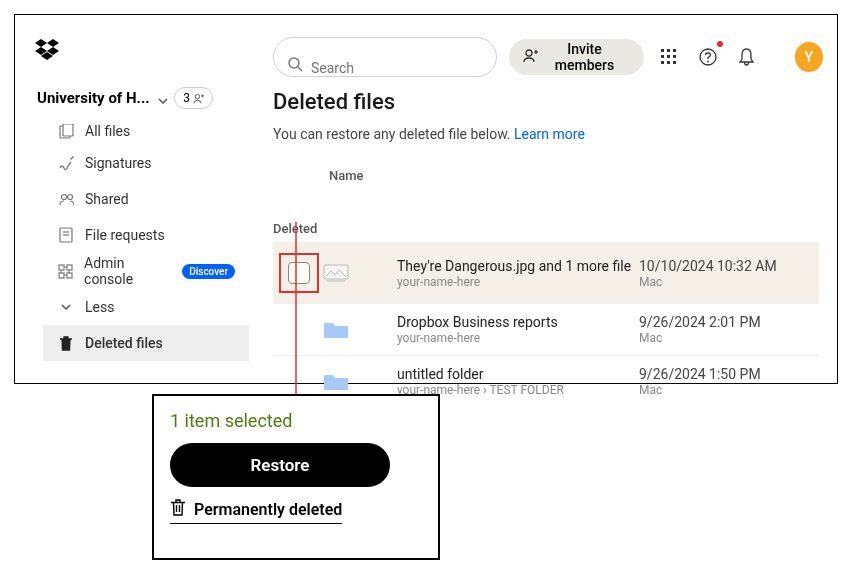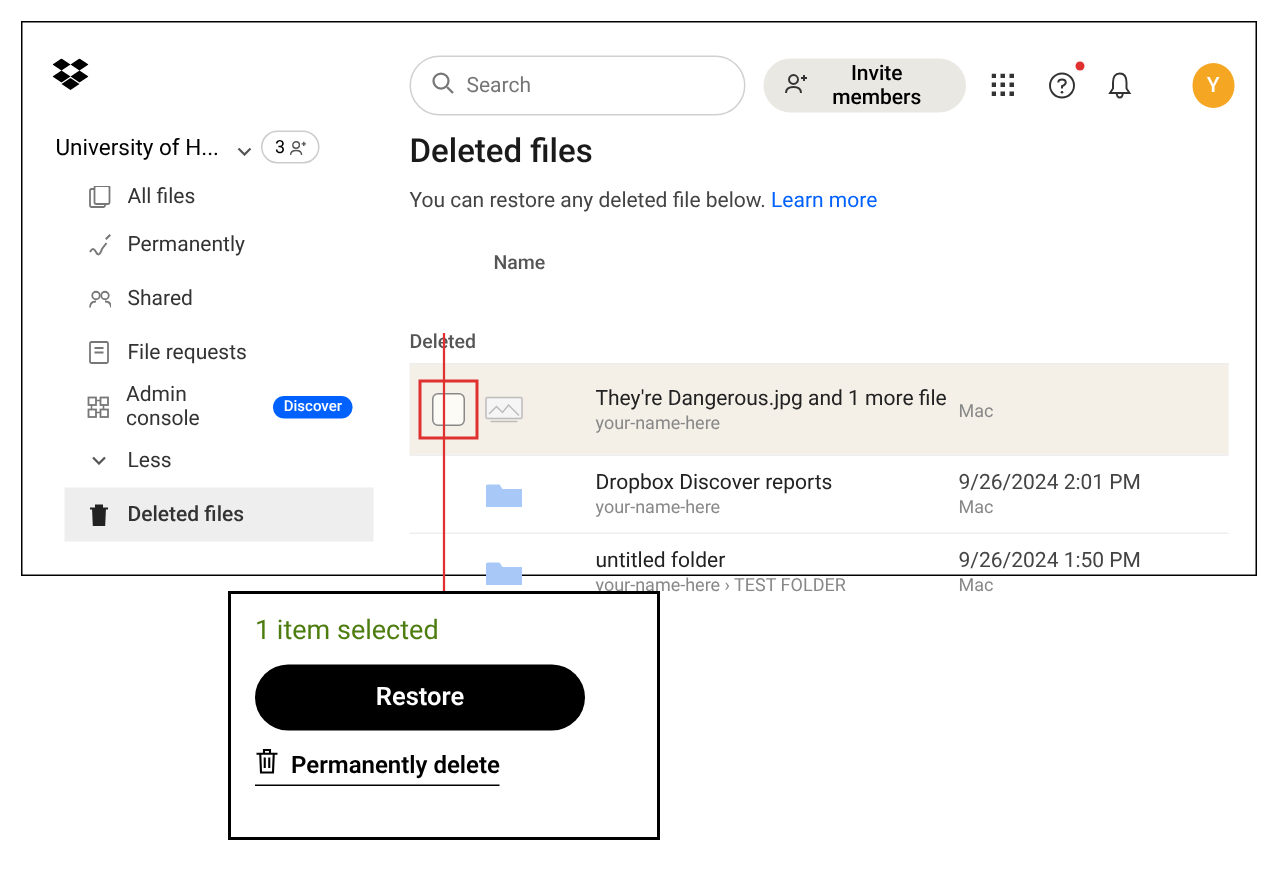--- a/index.html
+++ b/index.html
@@ -1,30 +1,30 @@
 <!DOCTYPE html>
 <html><head>
   <meta charset="utf-8">
   <style>
     * { margin: 0; padding: 0; box-sizing: border-box; font-family: -apple-system, BlinkMacSystemFont, "Segoe UI", Roboto, sans-serif; }
     body { background: #fff; width: 852px; height: 583px; position: relative; }
     
     .main-frame { position: absolute; top: 14px; left: 14px; width: 824px; height: 370px; border: 1px solid #000; background: #fff; }
     
     .topbar { position: absolute; top: 20px; left: 258px; right: 14px; height: 44px; display: flex; align-items: center; gap: 12px; }
-    .search-box { width: 224px; height: 40px; border: 1px solid #d0d0d0; border-radius: 20px; background: #fff; display: flex; align-items: center; padding: 0 14px; gap: 8px; }
+    .search-box { width: 224px; height: 40px; border: 1px solid #d0d0d0; border-radius: 20px; background: #fff; display: flex; align-items: flex-end; padding: 0 14px; gap: 8px; }
     .search-input { border: none; outline: none; font-size: 14px; color: #666; flex: 1; background: transparent; }
     .invite-btn { height: 36px; padding: 0 14px; border-radius: 18px; background: #eae8e3; border: none; display: flex; align-items: center; gap: 1px; font-size: 14px; font-weight: 500; cursor: pointer; }
     .icon-btn { width: 28px; height: 28px; display: flex; align-items: center; justify-content: center; cursor: pointer; }
     .avatar { width: 30px; height: 30px; border-radius: 50%; background: #f5a623; color: #fff; display: flex; align-items: center; justify-content: center; font-size: 14px; font-weight: 500; }
     
     .logo { position: absolute; top: 24px; left: 20px; }
     
     .team-row { position: absolute; top: 72px; left: 14px; width: 192px; display: flex; align-items: center; padding: 0 8px; }
-    .team-name { font-size: 15px; font-weight: 400; flex: 1; overflow: hidden; text-overflow: ellipsis; white-space: nowrap; }
+    .team-name { font-size: 15px; font-weight: 700; flex: 1; overflow: hidden; text-overflow: ellipsis; white-space: nowrap; }
     .chevron { margin: 0 6px; color: #555; }
     .count-badge { height: 22px; padding: 0 8px; border: 1px solid #ccc; border-radius: 11px; font-size: 12px; display: flex; align-items: center; gap: 3px; }
     
     .sidebar { position: absolute; top: 108px; left: 28px; width: 206px; }
     .overflow-hide { position: absolute; top: 0; left: 0; width: 206px; height: 22px; overflow: hidden; }
     .overflow-inner { position: relative; top: -10px; }
     .sidebar-item { height: 36px; display: flex; align-items: center; padding: 0 14px; gap: 10px; font-size: 14px; color: #333; cursor: pointer; }
     .sidebar-item.active { background: #eee; font-weight: 500; }
     .sidebar-icon { width: 18px; display: flex; justify-content: center; color: #555; }
     .discover-badge { background: #0061fe; color: #fff; font-size: 10px; padding: 2px 7px; border-radius: 9px; font-weight: 500; text-align: center; }
@@ -150,21 +150,21 @@
       </div>
     </div>
     <div style="height:22px"></div>
     <div class="sidebar-item">
       <span class="sidebar-icon">
           <svg width="15" height="15" viewBox="0 0 15 15">
             <path d="M1 12 Q3 8 5 12 Q7 16 9 10 L12 6" stroke="#777" stroke-width="1.3" fill="none"></path>
             <path d="M11 3 L14 0 L15 1 L12 4 Z" fill="#777"></path>
           </svg>
         </span>
-      <span>Permanently</span>
+      <span>Signatures</span>
     </div>
     <div class="sidebar-item">
       <span class="sidebar-icon">
           <svg width="15" height="15" viewBox="0 0 15 15">
             <circle cx="5" cy="5" r="2.5" stroke="#777" stroke-width="1.2" fill="none"></circle>
             <circle cx="11" cy="5" r="2.5" stroke="#777" stroke-width="1.2" fill="none"></circle>
             <path d="M1 13 Q1 9 5 9 M15 13 Q15 9 11 9" stroke="#777" stroke-width="1.2" fill="none"></path>
           </svg>
         </span>
       <span>Shared</span>
@@ -233,33 +233,34 @@
             <rect x="1" y="1" width="24" height="14" rx="1" stroke="#bbb" stroke-width="1" fill="#f5f5f5"></rect>
             <path d="M3 12 L8 7 L12 11 L16 6 L23 13" stroke="#bbb" stroke-width="1" fill="none"></path>
             <line x1="4" y1="17" x2="22" y2="17" stroke="#bbb" stroke-width="1"></line>
           </svg>
         </div>
       <div class="row-text">
         <div class="row-name">They're Dangerous.jpg and 1 more file</div>
         <div class="row-sub">your-name-here</div>
       </div>
       <div class="row-date">
+        <div class="row-date-main">10/10/2024 10:32 AM</div>
         <div class="row-date-sub">Mac</div>
       </div>
     </div>
 
     <div class="row">
       <div class="row-spacer"></div>
       <div class="row-icon">
           <svg width="26" height="20" viewBox="0 0 26 20">
             <path d="M1 4 L1 18 L25 18 L25 6 L12 6 L10 3 L2 3 Q1 3 1 4 Z" fill="#a8c9f7"></path>
           </svg>
         </div>
       <div class="row-text">
-        <div class="row-name">Dropbox Discover reports</div>
+        <div class="row-name">Dropbox Business reports</div>
         <div class="row-sub">your-name-here</div>
       </div>
       <div class="row-date">
         <div class="row-date-main">9/26/2024 2:01 PM</div>
         <div class="row-date-sub">Mac</div>
       </div>
     </div>
 
     <div class="row">
       <div class="row-spacer"></div>
@@ -285,15 +286,15 @@
   <path d="M1 172 L6 184 L11 172 Z" fill="#e03030"></path>
 </svg>
 
 <div class="callout">
   <div class="callout-title">1 item selected</div>
   <button class="restore-btn">Restore</button>
   <div class="perm-delete">
     <span><svg width="16" height="17" viewBox="0 0 16 17">
           <path d="M1 3.5 L15 3.5 M3.5 3.5 L4 16 L12 16 L12.5 3.5 M6 1 L10 1 L10 3.5 L6 3.5 Z M6.5 6 L6.5 13 M9.5 6 L9.5 13" stroke="#000" stroke-width="1.4" fill="none"></path>
         </svg></span>
-    <span>Permanently delete</span>
+    <span>Permanently deleted</span>
   </div>
 </div>
 
 </body></html>

